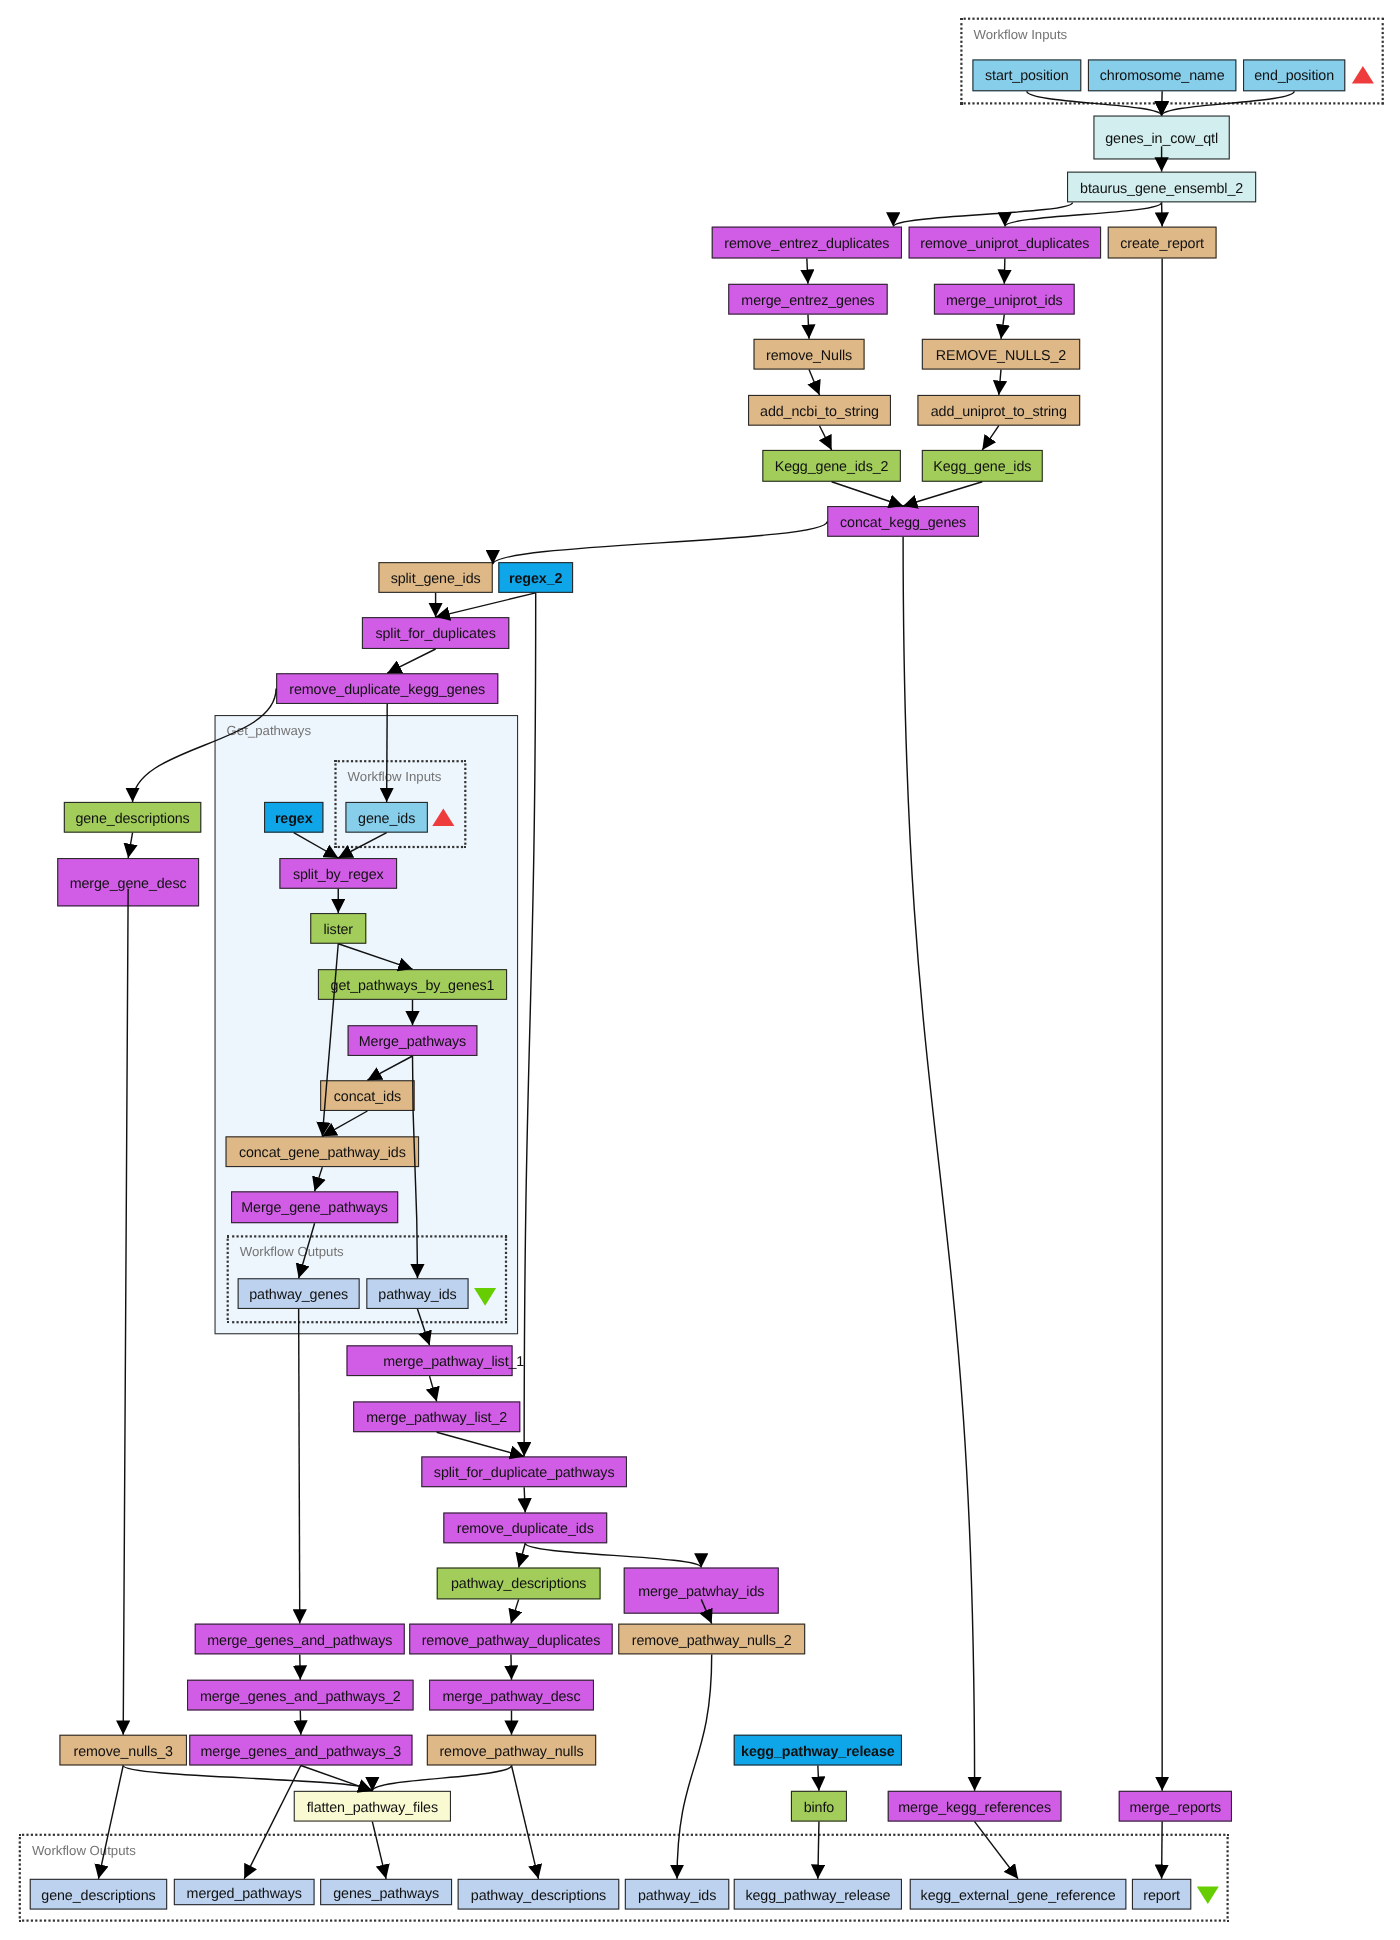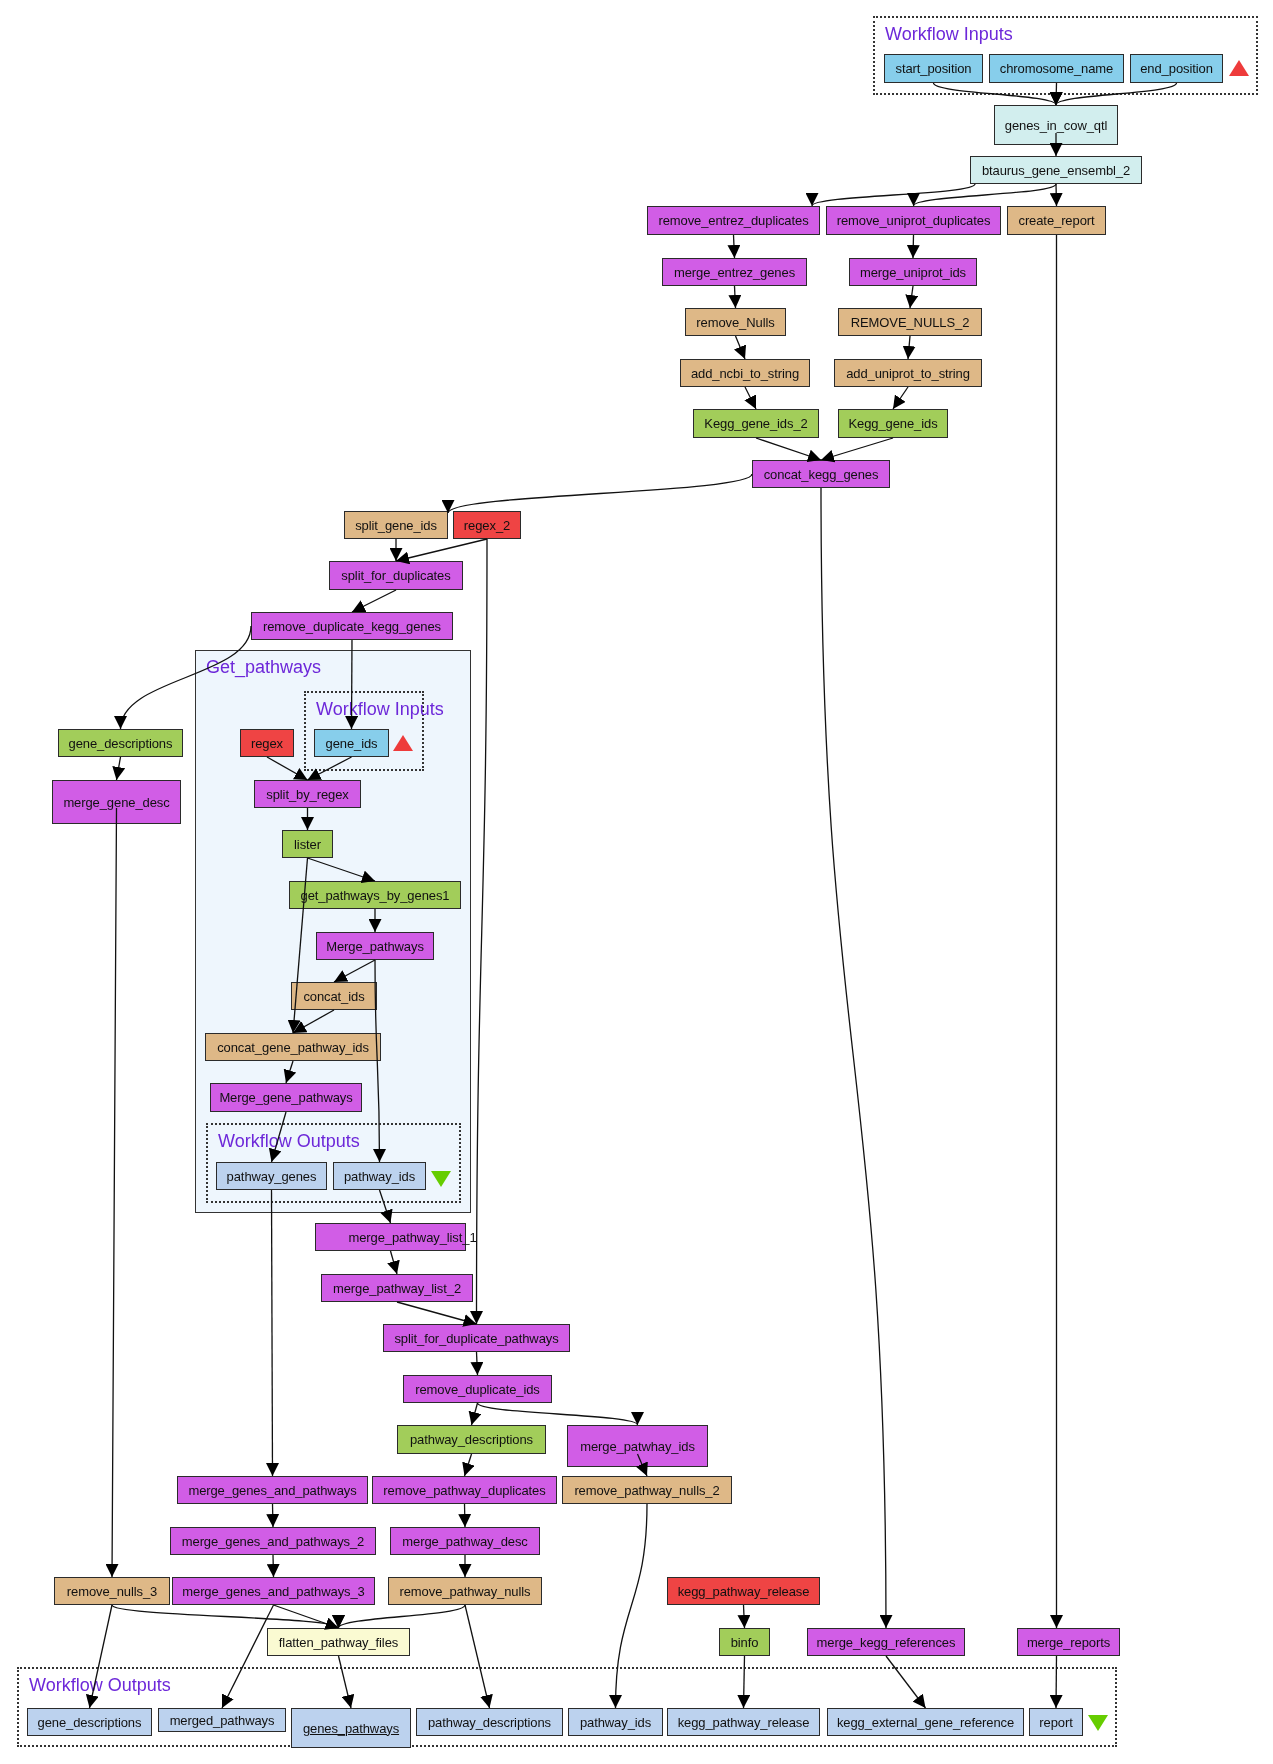--- a/index.html
+++ b/index.html
@@ -4,27 +4,27 @@
 <style>
   html, body { margin:0; padding:0; background:#ffffff; }
   body { width:1273px; height:1764px; position:relative; overflow:hidden; font-family:"Liberation Sans", sans-serif; }
   #canvas { position:absolute; left:0; top:0; width:1273px; height:1764px; }
   .node { position:absolute; box-sizing:border-box; border:1.3px solid #2b2b2b; display:flex; align-items:center; justify-content:center; font-size:13px; color:#111; white-space:nowrap; letter-spacing:-0.1px; cursor:pointer; }
   .c-input { background:#87ceeb; }
   .c-beanshell { background:#d15de6; }
   .c-local { background:#deb887; }
   .c-wsdl { background:#a2cd5a; }
   .c-biomart { background:#d2eeee; }
-  .c-const { background:#ef4444; }
+  .c-const { background:#0ea5e9;font-weight:bold; }
   .c-output { background:#bcd2ee; }
   .c-flatten { background:#fafad2; }
   .cluster { position:absolute; box-sizing:border-box; }
   .cluster.dotted { border:2px dotted #333; background:transparent; }
   .cluster.solid { border:1.3px solid #333; background:#eef6fd; }
-  .cluster-title { position:absolute; left:10px; top:6px; font-size:18px; color:#6d28d9; white-space:nowrap; }
+  .cluster-title { position:absolute; left:10px; top:6px; font-size:12px; color:#737373; white-space:nowrap; }
   .tri { position:absolute; width:0; height:0; }
   .tri.up { border-left:10px solid transparent; border-right:10px solid transparent; border-bottom:16px solid #ee3b3b; }
   .tri.down { border-left:10px solid transparent; border-right:10px solid transparent; border-top:16px solid #66cd00; }
   svg#edges { position:absolute; left:0; top:0; pointer-events:none; }
 </style>
 </head>
 <body>
 
 <div id="canvas">
   <div class="cluster dotted" style="left: 873px; top: 16px; width: 385px; height: 79px;">
@@ -200,21 +200,21 @@
     </div>
     <div class="node c-beanshell" style="left: 1005px; top: 1628px; width: 103px; height: 28px; margin-left: 12px;">
       <span>merge_reports</span>
     </div>
     <div class="node c-output" style="left: 27px; top: 1708px; width: 125px; height: 28px;">
       <span>gene_descriptions</span>
     </div>
     <div class="node c-output" style="left: 158px; top: 1708px; width: 128px; height: 24px;">
       <span>merged_pathways</span>
     </div>
-    <div class="node c-output" style="left: 291px; top: 1708px; width: 120px; height: 40px; text-decoration: underline;">
+    <div class="node c-output" style="left: 291px; top: 1708px; width: 120px; height: 24px;">
       <span>genes_pathways</span>
     </div>
     <div class="node c-output" style="left: 416px; top: 1708px; width: 147px; height: 28px;">
       <span>pathway_descriptions</span>
     </div>
     <div class="node c-output" style="left: 568px; top: 1708px; width: 95px; height: 28px;">
       <span>pathway_ids</span>
     </div>
     <div class="node c-output" style="left: 667px; top: 1708px; width: 153px; height: 28px;">
       <span>kegg_pathway_release</span>

